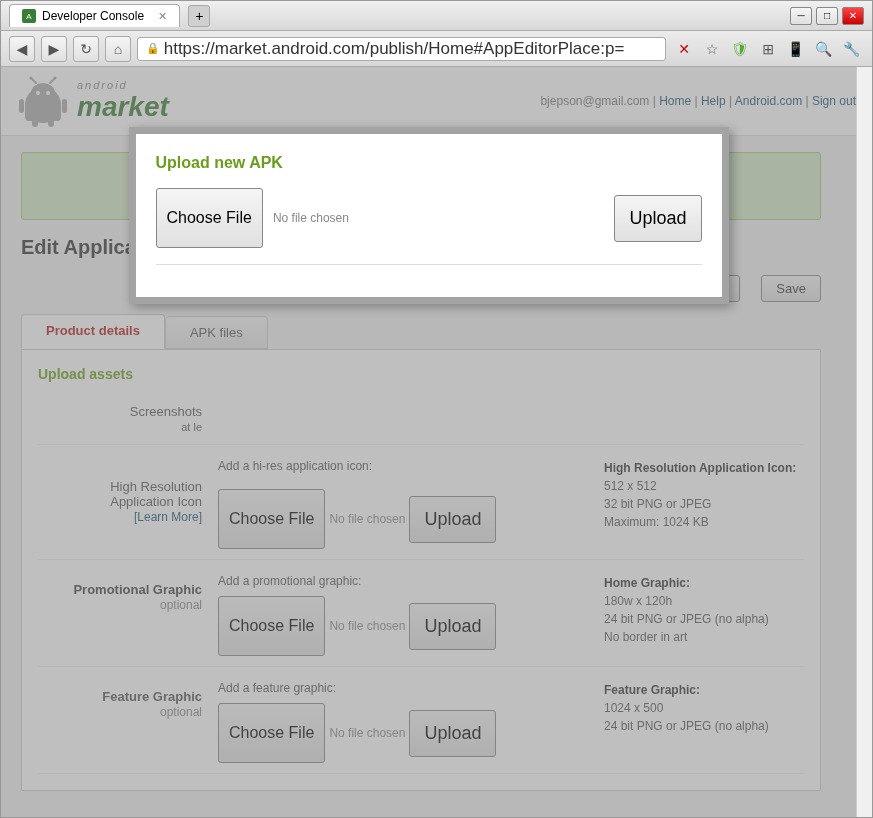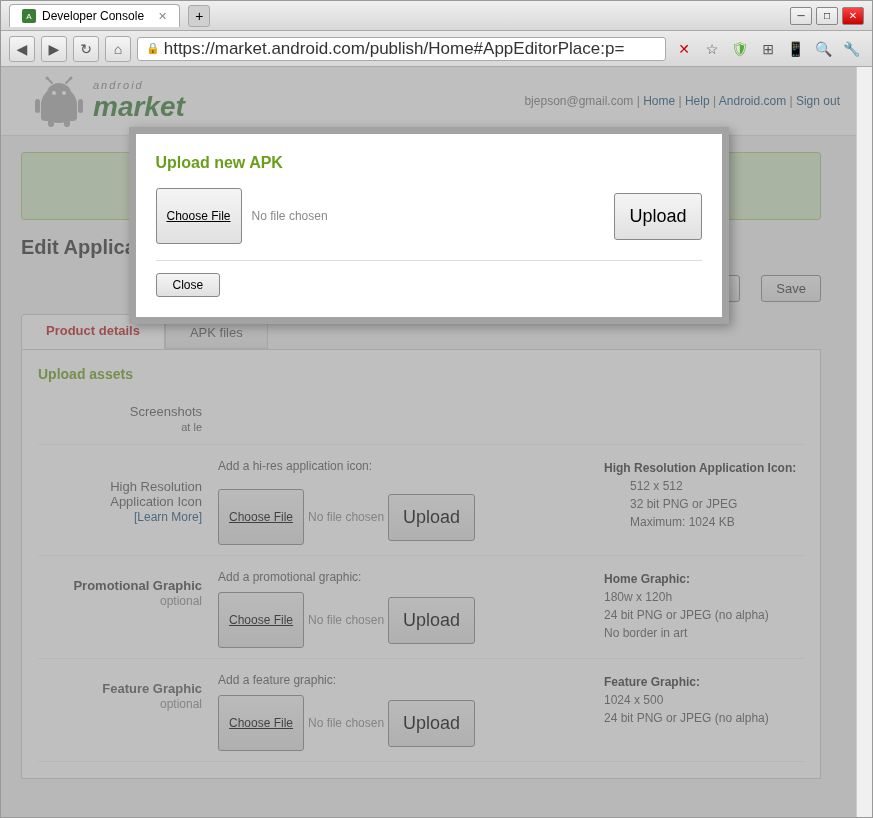--- a/index.html
+++ b/index.html
@@ -25,21 +25,21 @@
     .address-bar-lock { color: #888; font-size: 11px; }
     .address-text { color: #333; font-size: 17px; }
     .nav-icons { display: flex; gap: 4px; }
     .nav-icon { width: 24px; height: 24px; display: flex; align-items: center; justify-content: center; cursor: pointer; font-size: 14px; color: #555; }
 
     
     .page-content { flex: 1; background: #f0f0f0; overflow-y: auto; position: relative; }
     .scrollbar { position: absolute; right: 0; top: 0; bottom: 0; width: 16px; background: #f0f0f0; border-left: 1px solid #ccc; }
 
     
-    .site-header { background: white; padding: 8px 32px; display: flex; justify-content: space-between; align-items: center; border-bottom: 1px solid #ddd; }
+    .site-header { background: white; padding: 8px 16px; display: flex; justify-content: space-between; align-items: center; border-bottom: 1px solid #ddd; }
     .header-logo { display: flex; align-items: center; gap: 8px; }
     .logo-text { display: flex; flex-direction: column; }
     .logo-android { color: #888; font-size: 11px; letter-spacing: 2px; font-style: italic; }
     .logo-market { color: #3a7d34; font-size: 28px; font-weight: bold; font-style: italic; }
     .header-nav { font-size: 12px; color: #555; }
     .header-nav a { color: #1a5276; text-decoration: none; }
     .header-nav span { color: #777; }
 
     
     .main-content { padding: 16px 20px; max-width: 840px; }
@@ -83,21 +83,21 @@
     .overlay { position: absolute; top: 0; left: 0; right: 16px; bottom: 0; background: rgba(128,128,128,0.5); z-index: 100; display: flex; align-items: flex-start; justify-content: center; padding-top: 60px; }
 
     
     .modal { background: white; border: 7px solid #a3a3a3; box-shadow: 3px 3px 10px rgba(0,0,0,0.3); width: 600px; padding: 20px; }
     .modal-title { color: #6a9e1a; font-weight: bold; font-size: 16px; margin-bottom: 16px; }
     .modal-body { display: flex; align-items: center; justify-content: space-between; margin-bottom: 16px; }
     .modal-left { display: flex; align-items: center; gap: 4px; }
     .modal-divider { border: none; border-top: 1px solid #ddd; margin: 12px 0; }
     .modal-footer { display: flex; justify-content: flex-start; }
 
-    .choose-file-btn { padding: 20px 10px; border: 1px solid #888; border-radius: 3px; cursor: pointer; font-size: 12px; background: linear-gradient(to bottom, #f5f5f5, #e0e0e0); text-decoration: underline; }
+    .choose-file-btn { padding: 20px 10px; border: 1px solid #888; border-radius: 3px; cursor: pointer; font-size: 16px; background: linear-gradient(to bottom, #f5f5f5, #e0e0e0); }
     .no-file-text { color: #888; font-size: 12px; }
     .upload-btn { padding: 12px 14px; border: 1px solid #888; border-radius: 3px; cursor: pointer; font-size: 18px; background: linear-gradient(to bottom, #f5f5f5, #e0e0e0); }
     .close-btn { padding: 4px 16px; border: 1px solid #888; border-radius: 3px; cursor: pointer; font-size: 12px; background: linear-gradient(to bottom, #f5f5f5, #e0e0e0); }
   </style>
 </head>
 <body>
 
 <div class="browser-window">
 
   <div class="title-bar">
@@ -245,21 +245,21 @@
           <div class="form-control" style="flex-direction:column; gap:12px;">
             <div class="form-description">Add a hi-res application icon:</div>
             <div class="file-input-row">
               <button class="choose-file-btn">Choose File</button>
               <span class="no-file-text">No file chosen</span>
               <button class="upload-btn" style="margin-left:auto;">Upload</button>
             </div>
           </div>
           <div class="spec-info">
             <div class="spec-title">High Resolution Application Icon:</div>
-            <div style="white-space:pre-line;margin-left:26px;">512 x 512
+            <div style="white-space:pre-line;">512 x 512
 32 bit PNG or JPEG
 Maximum: 1024 KB</div>
           </div>
         </div>
 
         <div class="form-row" style="padding-top:14px;">
           <div class="form-label" style="padding-top:8px;">
             <span style="font-weight:bold;color:#404040;">Promotional Graphic</span><br>
             <span style="color:#888;font-size:12px;">optional</span>
           </div>
@@ -306,21 +306,18 @@
       <div class="modal">
         <div class="modal-title">Upload new APK</div>
         <div class="modal-body">
           <div class="modal-left">
             <button class="choose-file-btn">Choose File</button>
             <span class="no-file-text" style="margin-left:6px;">No file chosen</span>
           </div>
           <button class="upload-btn">Upload</button>
         </div>
         <hr class="modal-divider">
-        <div class="modal-footer">
-          <button class="close-btn">Close</button>
-        </div>
       </div>
     </div>
 
     <div class="scrollbar"></div>
   </div>
 </div>
 
 </body></html>

